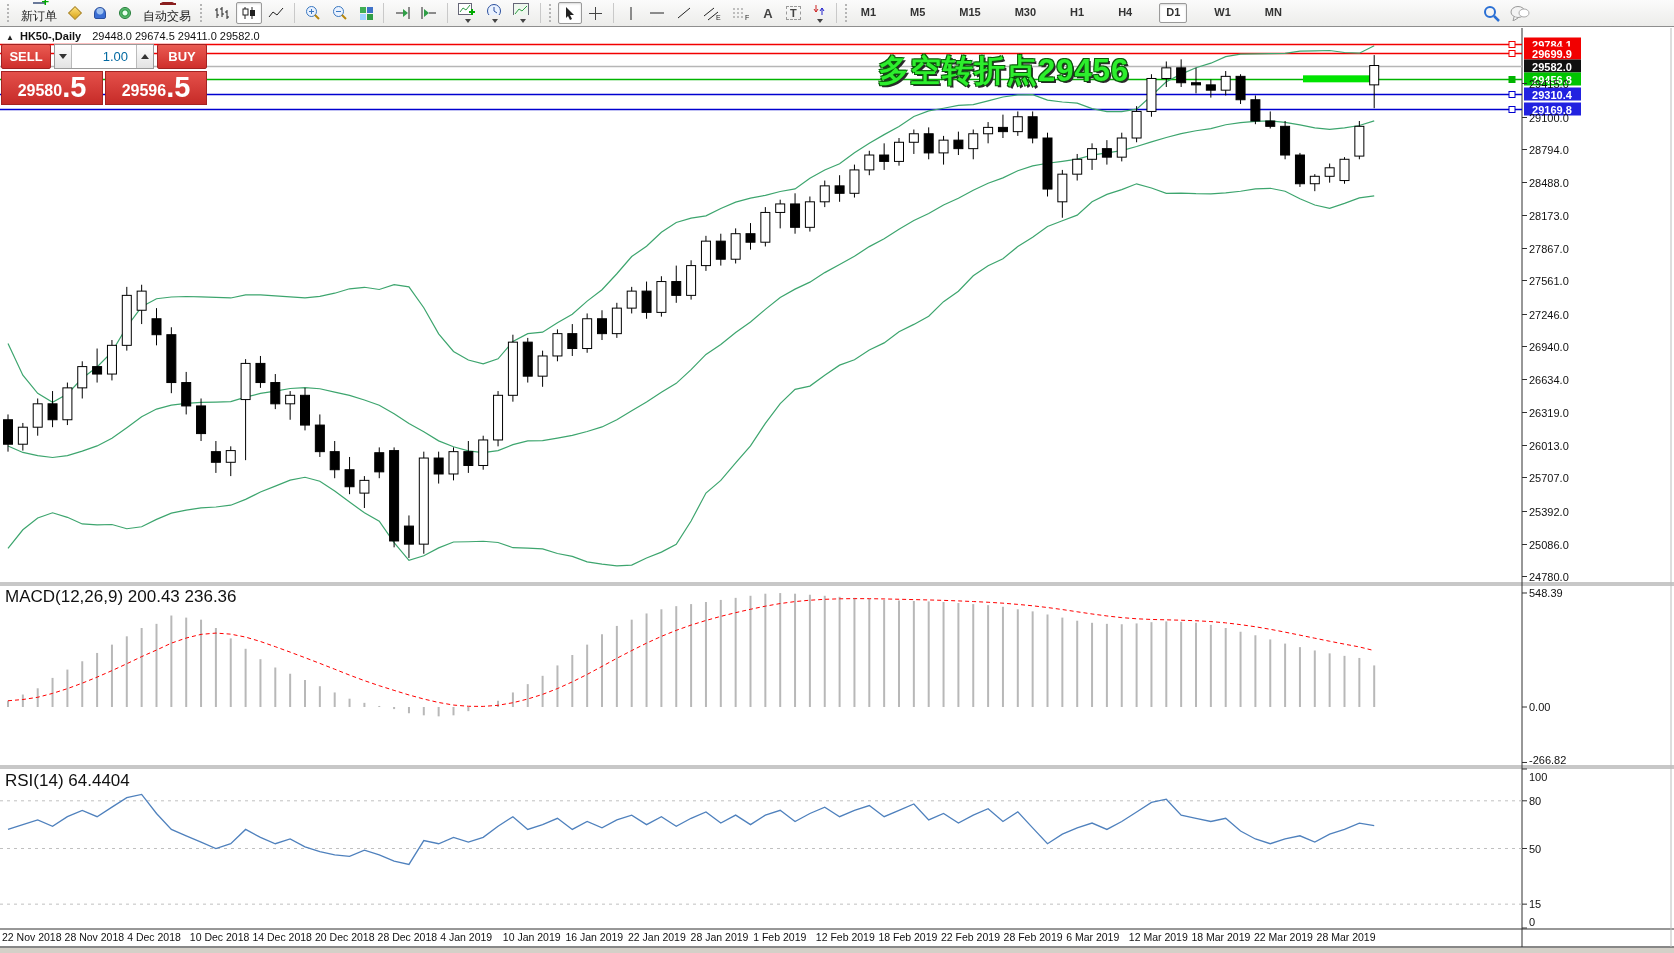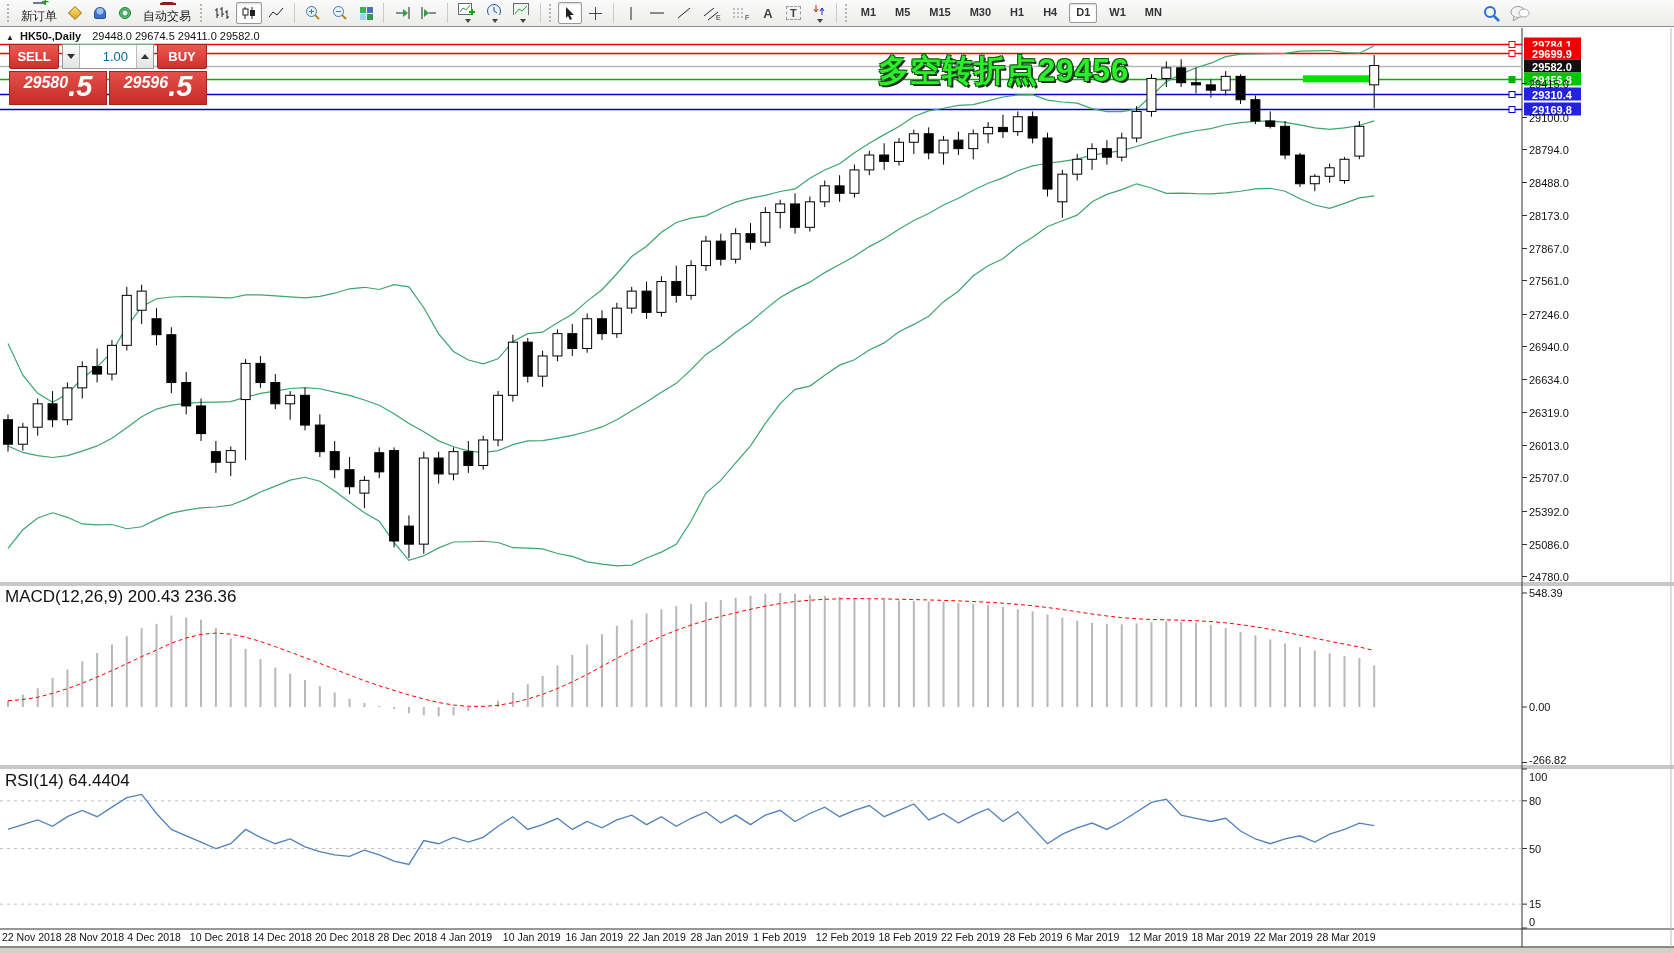--- a/index.html
+++ b/index.html
@@ -34,32 +34,32 @@
   .tiles i:nth-child(3){background:#9fd3ff;}.tiles i:nth-child(4){background:#2f9e46;}
   .tf{font-size:11px;font-weight:bold;color:#333;height:20px;padding:2px 6px;border:1px solid transparent;border-radius:2px;}
   .tf.pressed{background:#fff;border-color:#9a9a9a;box-shadow:inset 0 1px 2px rgba(0,0,0,.15);}
   .right-icons{margin-left:auto;margin-right:140px;display:flex;gap:10px;align-items:center;}
 
   
   .chart-title{position:absolute;left:6px;top:30px;z-index:5;font-size:11px;font-weight:bold;color:#111;}
   .chart-title .ohlc{margin-left:8px;font-weight:normal;}
   .title-arrow{font-size:8px;margin-right:3px;color:#222;}
 
-  .trade-panel{position:absolute;left:1px;top:44px;z-index:6;width:206px;padding-left:8px;}
+  .trade-panel{position:absolute;left:1px;top:44px;z-index:6;width:206px;}
   .tp-row1{display:flex;gap:3px;height:25px;}
   .tp-btn{flex:0 0 50px;background:linear-gradient(#ea5b52,#cf2f2c);border:1px solid #a32222;
           color:#fff;font-size:13px;font-weight:bold;border-radius:2px;display:flex;align-items:center;justify-content:center;}
   .tp-spin{flex:1;display:flex;border:1px solid #9a9a9a;background:#fff;}
   .tp-step{width:17px;background:linear-gradient(#fdfdfd,#e3e3e3);border:none;border-left:1px solid #bbb;border-right:1px solid #bbb;display:flex;align-items:center;justify-content:center;padding:0;}
   .tp-vol{flex:1;display:flex;align-items:center;justify-content:flex-end;padding-right:8px;font-size:13px;color:#0369a1;}
   .cu{width:0;height:0;border-left:4px solid transparent;border-right:4px solid transparent;border-bottom:5px solid #333;}
   .cd{width:0;height:0;border-left:4px solid transparent;border-right:4px solid transparent;border-top:5px solid #333;}
   .tp-row2{display:flex;gap:2px;margin-top:2px;height:34px;}
   .tp-price{flex:1;background:linear-gradient(#e4504a,#c62b28);border:1px solid #a32222;color:#fff;
-            display:flex;justify-content:center;padding-bottom:2px;font-style:italic;}
+            display:flex;align-items:flex-end;justify-content:center;padding-bottom:2px;}
   .tp-pm{font-size:16px;font-weight:bold;line-height:22px;}
   .tp-pf{font-size:29px;font-weight:bold;line-height:29px;}
 
   .annotation{position:absolute;left:878px;top:50px;z-index:4;font-size:31px;font-weight:bold;
               color:#2dee2d;letter-spacing:1px;
               text-shadow:-1px -1px 0 #0a5a0a,1px -1px 0 #0a5a0a,-1px 1px 0 #0a5a0a,2px 2px 0 #2a2a2a;}
   .ind-label{position:absolute;z-index:5;font-size:17px;color:#111;left:5px;}
   .bottom-strip{position:absolute;left:0;top:948px;width:1674px;height:5px;background:#d4d0c8;z-index:3;}
 </style>
 </head>
@@ -606,21 +606,21 @@
     </div>
     <div class="tbtn">
       <svg width="14" height="14">
           <path d="M4 2v7M2 6l2 3 2-3" stroke="#c22" fill="none"></path>
           <path d="M10 12V5M8 8l2-3 2 3" stroke="#22c" fill="none"></path>
         </svg>
       <span class="caret"></span>
     </div>
     <span class="tsep"></span>
     <span class="thandle"></span>
-    <div id="tf-list" style="display:flex;gap:5px;">
+    <div id="tf-list" style="display:flex;gap:20px;">
         <div class="tf">M1</div>
         <div class="tf">M5</div>
         <div class="tf">M15</div>
         <div class="tf">M30</div>
         <div class="tf">H1</div>
         <div class="tf">H4</div>
         <div class="tf pressed">D1</div>
         <div class="tf">W1</div>
         <div class="tf">MN</div>
       </div>

